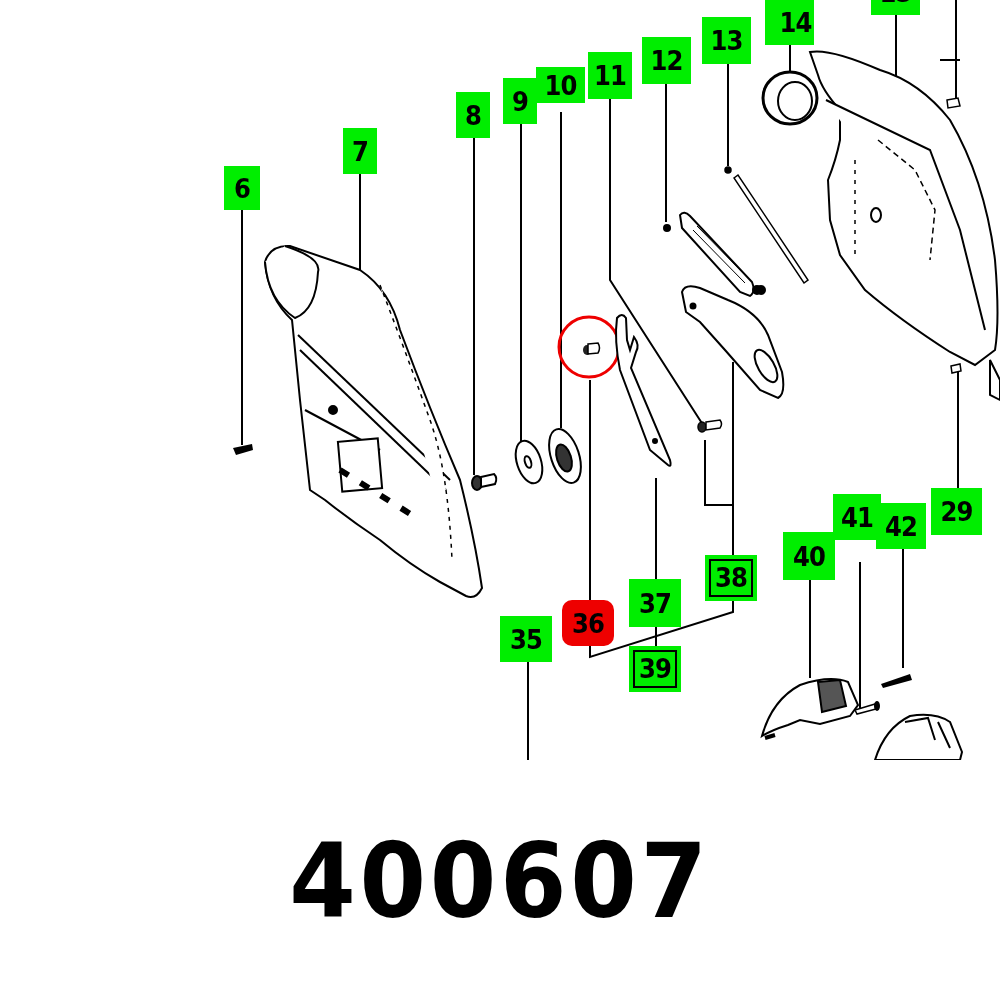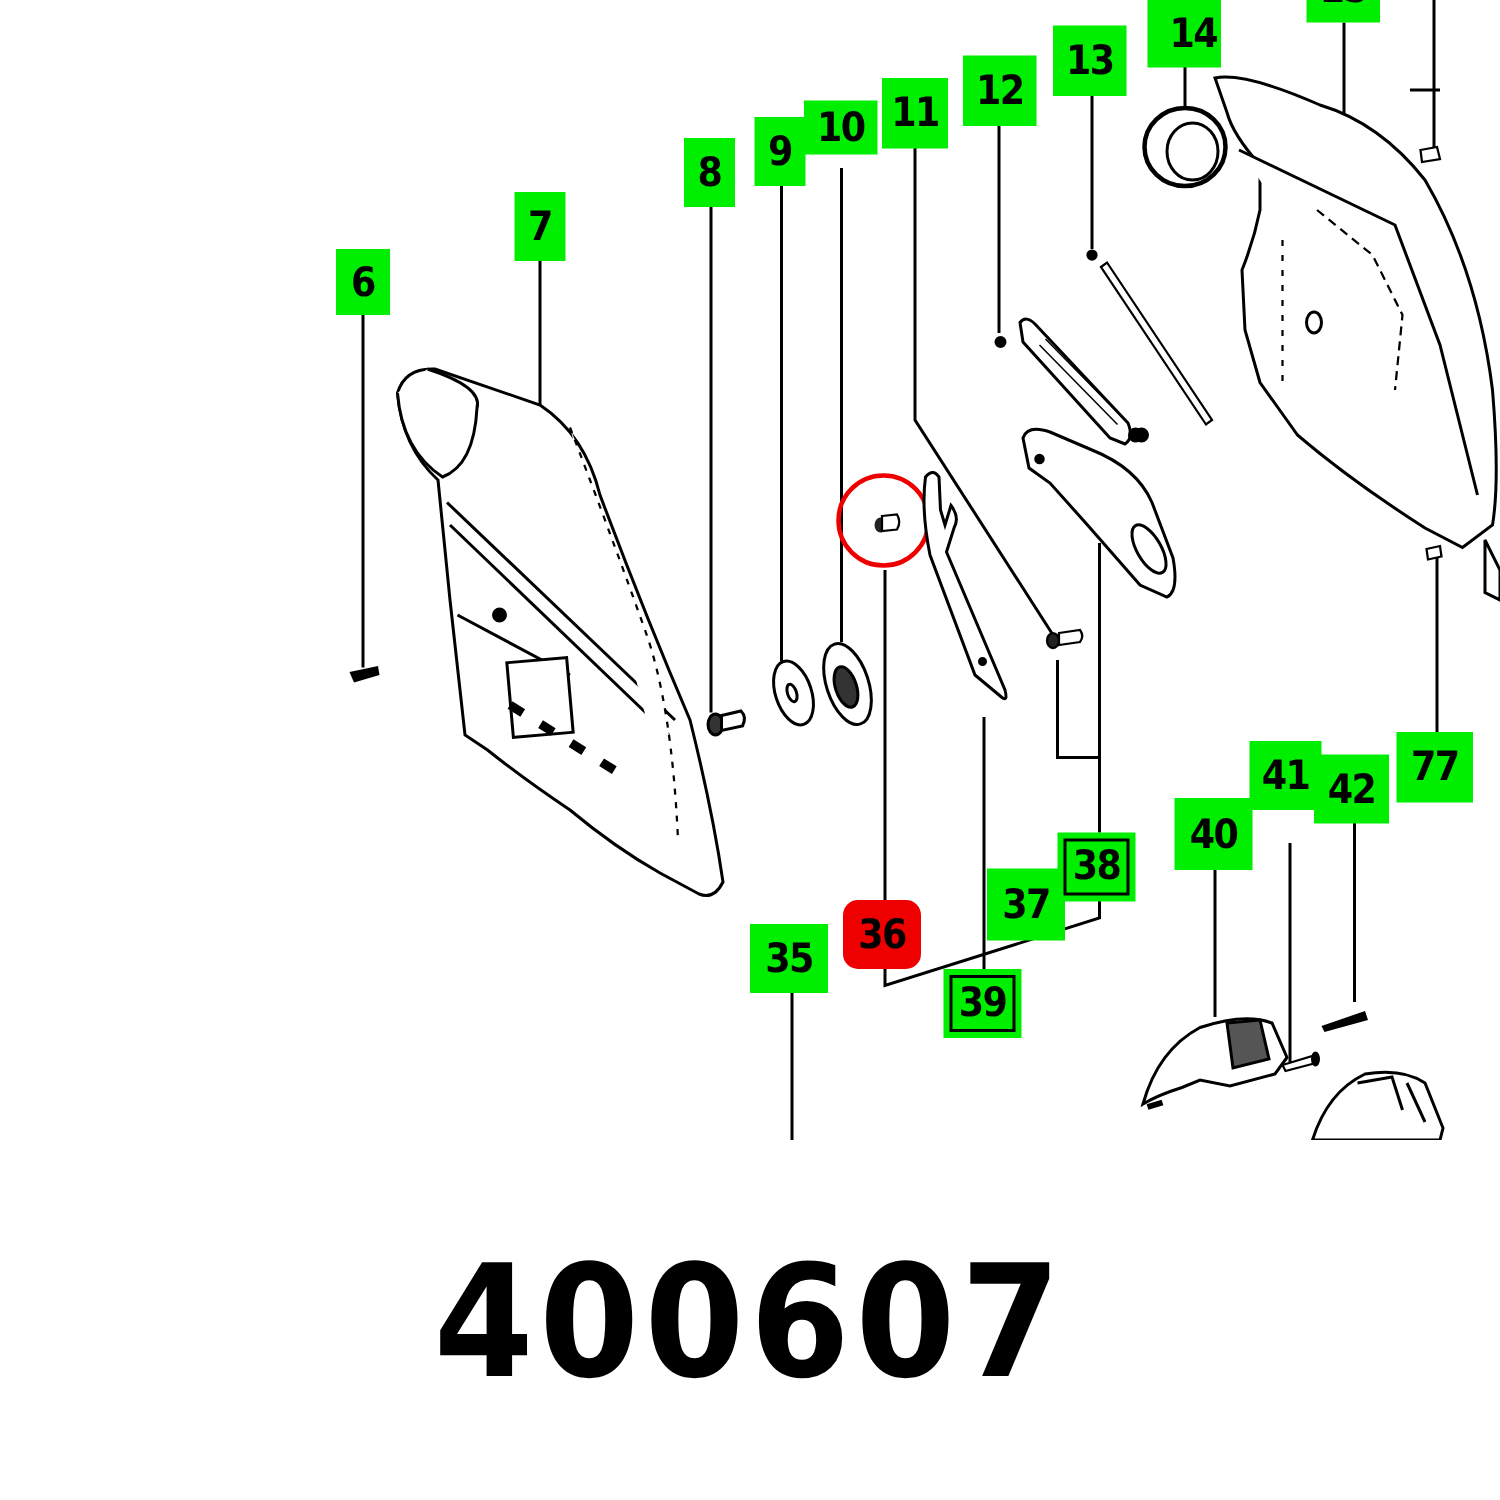--- a/index.html
+++ b/index.html
@@ -182,36 +182,36 @@
     </div>
     <div class="label" style="left: 871px; top: -30px; width: 49px; height: 45px;">
       <span>15</span>
     </div>
     <div class="label" style="left: 500px; top: 616px; width: 52px; height: 46px;">
       <span>35</span>
     </div>
     <div class="label red" style="left: 562px; top: 600px; width: 52px; height: 46px; border-radius: 10px;">
       <span>36</span>
     </div>
-    <div class="label" style="left: 629px; top: 579px; width: 52px; height: 48px; margin-left: 29px;">
+    <div class="label" style="left: 629px; top: 579px; width: 52px; height: 48px;">
       <span>37</span>
     </div>
     <div class="label boxed" style="left: 705px; top: 555px; width: 52px; height: 46px;">
       <span>38</span>
     </div>
     <div class="label boxed" style="left: 629px; top: 646px; width: 52px; height: 46px;">
       <span>39</span>
     </div>
     <div class="label" style="left: 783px; top: 532px; width: 52px; height: 48px; text-align: right;">
       <span>40</span>
     </div>
     <div class="label" style="left: 833px; top: 494px; width: 48px; height: 46px;">
       <span>41</span>
     </div>
     <div class="label" style="left: 876px; top: 503px; width: 50px; height: 46px;">
       <span>42</span>
     </div>
     <div class="label" style="left: 931px; top: 488px; width: 51px; height: 47px;">
-      <span>77</span>
+      <span>29</span>
     </div>
   </div>
 
 <div class="partno">400607</div>
 
 </body></html>

